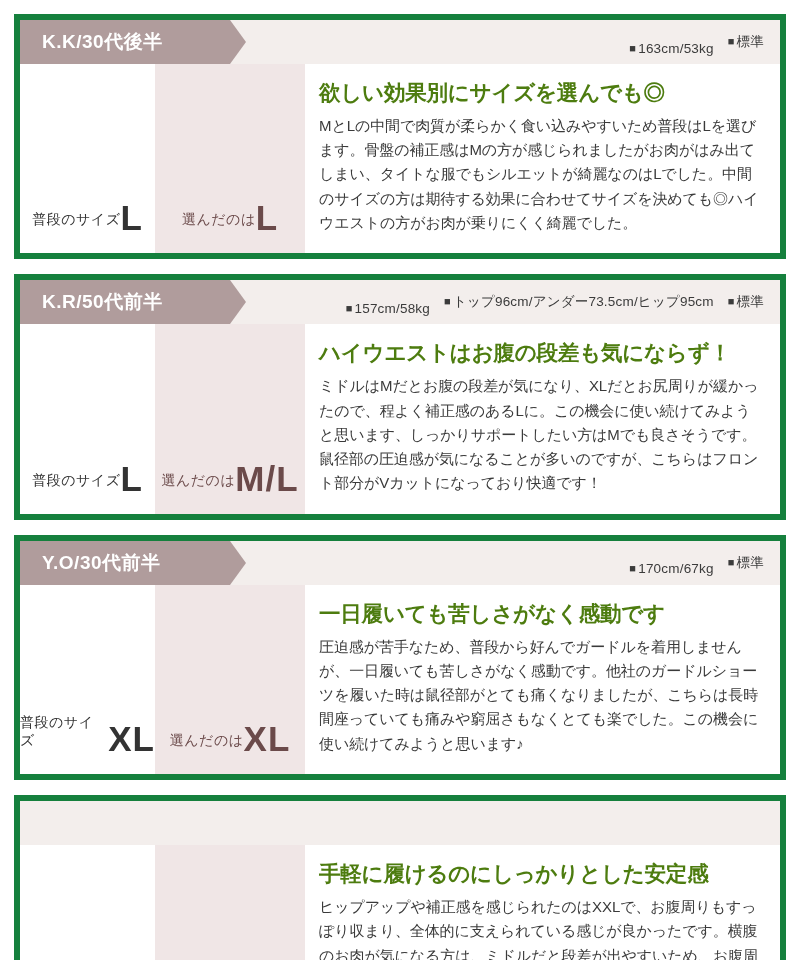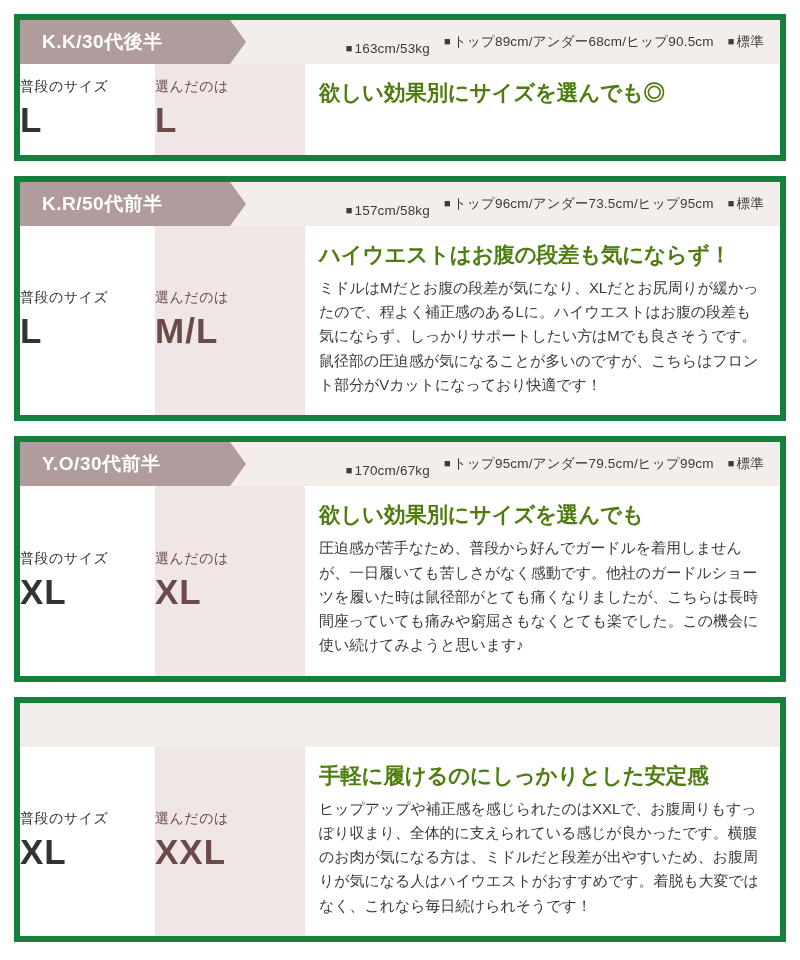--- a/index.html
+++ b/index.html
@@ -69,22 +69,22 @@
   .sq { font-size: 11px; margin-right: 2px; vertical-align: 1px; }
 
   
   .card-body {
     display: flex;
     align-items: stretch;
   }
   .size-block {
     width: 135px;
     display: flex;
-    flex-direction: column;
-    align-items: flex-start;
+    flex-direction: row;
+    align-items: flex-end;
     justify-content: center;
     padding: 14px 0 18px 0;
   }
   .size-usual { background: #ffffff; color: #333333; }
   .size-chosen {
     background: #f0e6e6;
     color: #6b4a4a;
     position: relative;
     width: 150px;
   }
@@ -131,35 +131,35 @@
 </head>
 <body>
 
 <div class="page">
 
   <div class="review-card">
     <div class="card-head">
       <div class="head-name">K.K/30代後半</div>
       <div class="head-specs">
         <span class="spec-item"><span class="sq">■</span><span>163cm/53kg</span></span>
-        <span class="spec-item"><span class="sq">■</span><span>トップ89cm/アンダー68cm/ヒップ90.5cm</span></span>
         <span class="spec-item"><span class="sq">■</span><span>標準</span></span>
       </div>
     </div>
     <div class="card-body">
       <div class="size-block size-usual">
         <div class="size-label">普段のサイズ</div>
         <div class="size-value">L</div>
       </div>
       <div class="size-block size-chosen">
         <div class="size-label">選んだのは</div>
         <div class="size-value">L</div>
       </div>
       <div class="text-block">
         <div class="review-title">欲しい効果別にサイズを選んでも◎</div>
+        <div class="review-text">MとLの中間で肉質が柔らかく食い込みやすいため普段はLを選びます。骨盤の補正感はMの方が感じられましたがお肉がはみ出てしまい、タイトな服でもシルエットが綺麗なのはLでした。中間のサイズの方は期待する効果に合わせてサイズを決めても◎ハイウエストの方がお肉が乗りにくく綺麗でした。</div>
       </div>
     </div>
   </div>
 
   <div class="review-card">
     <div class="card-head">
       <div class="head-name">K.R/50代前半</div>
       <div class="head-specs">
         <span class="spec-item"><span class="sq">■</span><span>157cm/58kg</span></span>
         <span class="spec-item"><span class="sq">■</span><span>トップ96cm/アンダー73.5cm/ヒップ95cm</span></span>
@@ -170,45 +170,44 @@
       <div class="size-block size-usual">
         <div class="size-label">普段のサイズ</div>
         <div class="size-value">L</div>
       </div>
       <div class="size-block size-chosen">
         <div class="size-label">選んだのは</div>
         <div class="size-value">M/L</div>
       </div>
       <div class="text-block">
         <div class="review-title">ハイウエストはお腹の段差も気にならず！</div>
-        <div class="review-text">ミドルはMだとお腹の段差が気になり、XLだとお尻周りが緩かったので、程よく補正感のあるLに。ハイウエストはお腹の段差も気にならず、しっかりサポートしたい方はMでも良さそうです。鼠径部の圧迫感が気になることが多いのですが、こちらはフロント部分がVカットになっており快適です！</div>
+        <div class="review-text">ミドルはMだとお腹の段差が気になり、XLだとお尻周りが緩かったので、程よく補正感のあるLに。この機会に使い続けてみようと思います、しっかりサポートしたい方はMでも良さそうです。鼠径部の圧迫感が気になることが多いのですが、こちらはフロント部分がVカットになっており快適です！</div>
       </div>
     </div>
   </div>
 
   <div class="review-card">
     <div class="card-head">
       <div class="head-name">Y.O/30代前半</div>
       <div class="head-specs">
         <span class="spec-item"><span class="sq">■</span><span>170cm/67kg</span></span>
-        <span class="spec-item"><span class="sq">■</span><span>トップ95cm/アンダー79.5cm/ヒップ99cm</span></span>
         <span class="spec-item"><span class="sq">■</span><span>標準</span></span>
       </div>
     </div>
     <div class="card-body">
       <div class="size-block size-usual">
         <div class="size-label">普段のサイズ</div>
         <div class="size-value">XL</div>
       </div>
       <div class="size-block size-chosen">
         <div class="size-label">選んだのは</div>
         <div class="size-value">XL</div>
       </div>
       <div class="text-block">
-        <div class="review-title">欲しい効果別にサイズを選んでも</div>
+        <div class="review-title">一日履いても苦しさがなく感動です</div>
         <div class="review-text">圧迫感が苦手なため、普段から好んでガードルを着用しませんが、一日履いても苦しさがなく感動です。他社のガードルショーツを履いた時は鼠径部がとても痛くなりましたが、こちらは長時間座っていても痛みや窮屈さもなくとても楽でした。この機会に使い続けてみようと思います♪</div>
       </div>
     </div>
   </div>
 
   <div class="review-card">
     <div class="card-head">
     </div>
     <div class="card-body">
       <div class="size-block size-usual">

